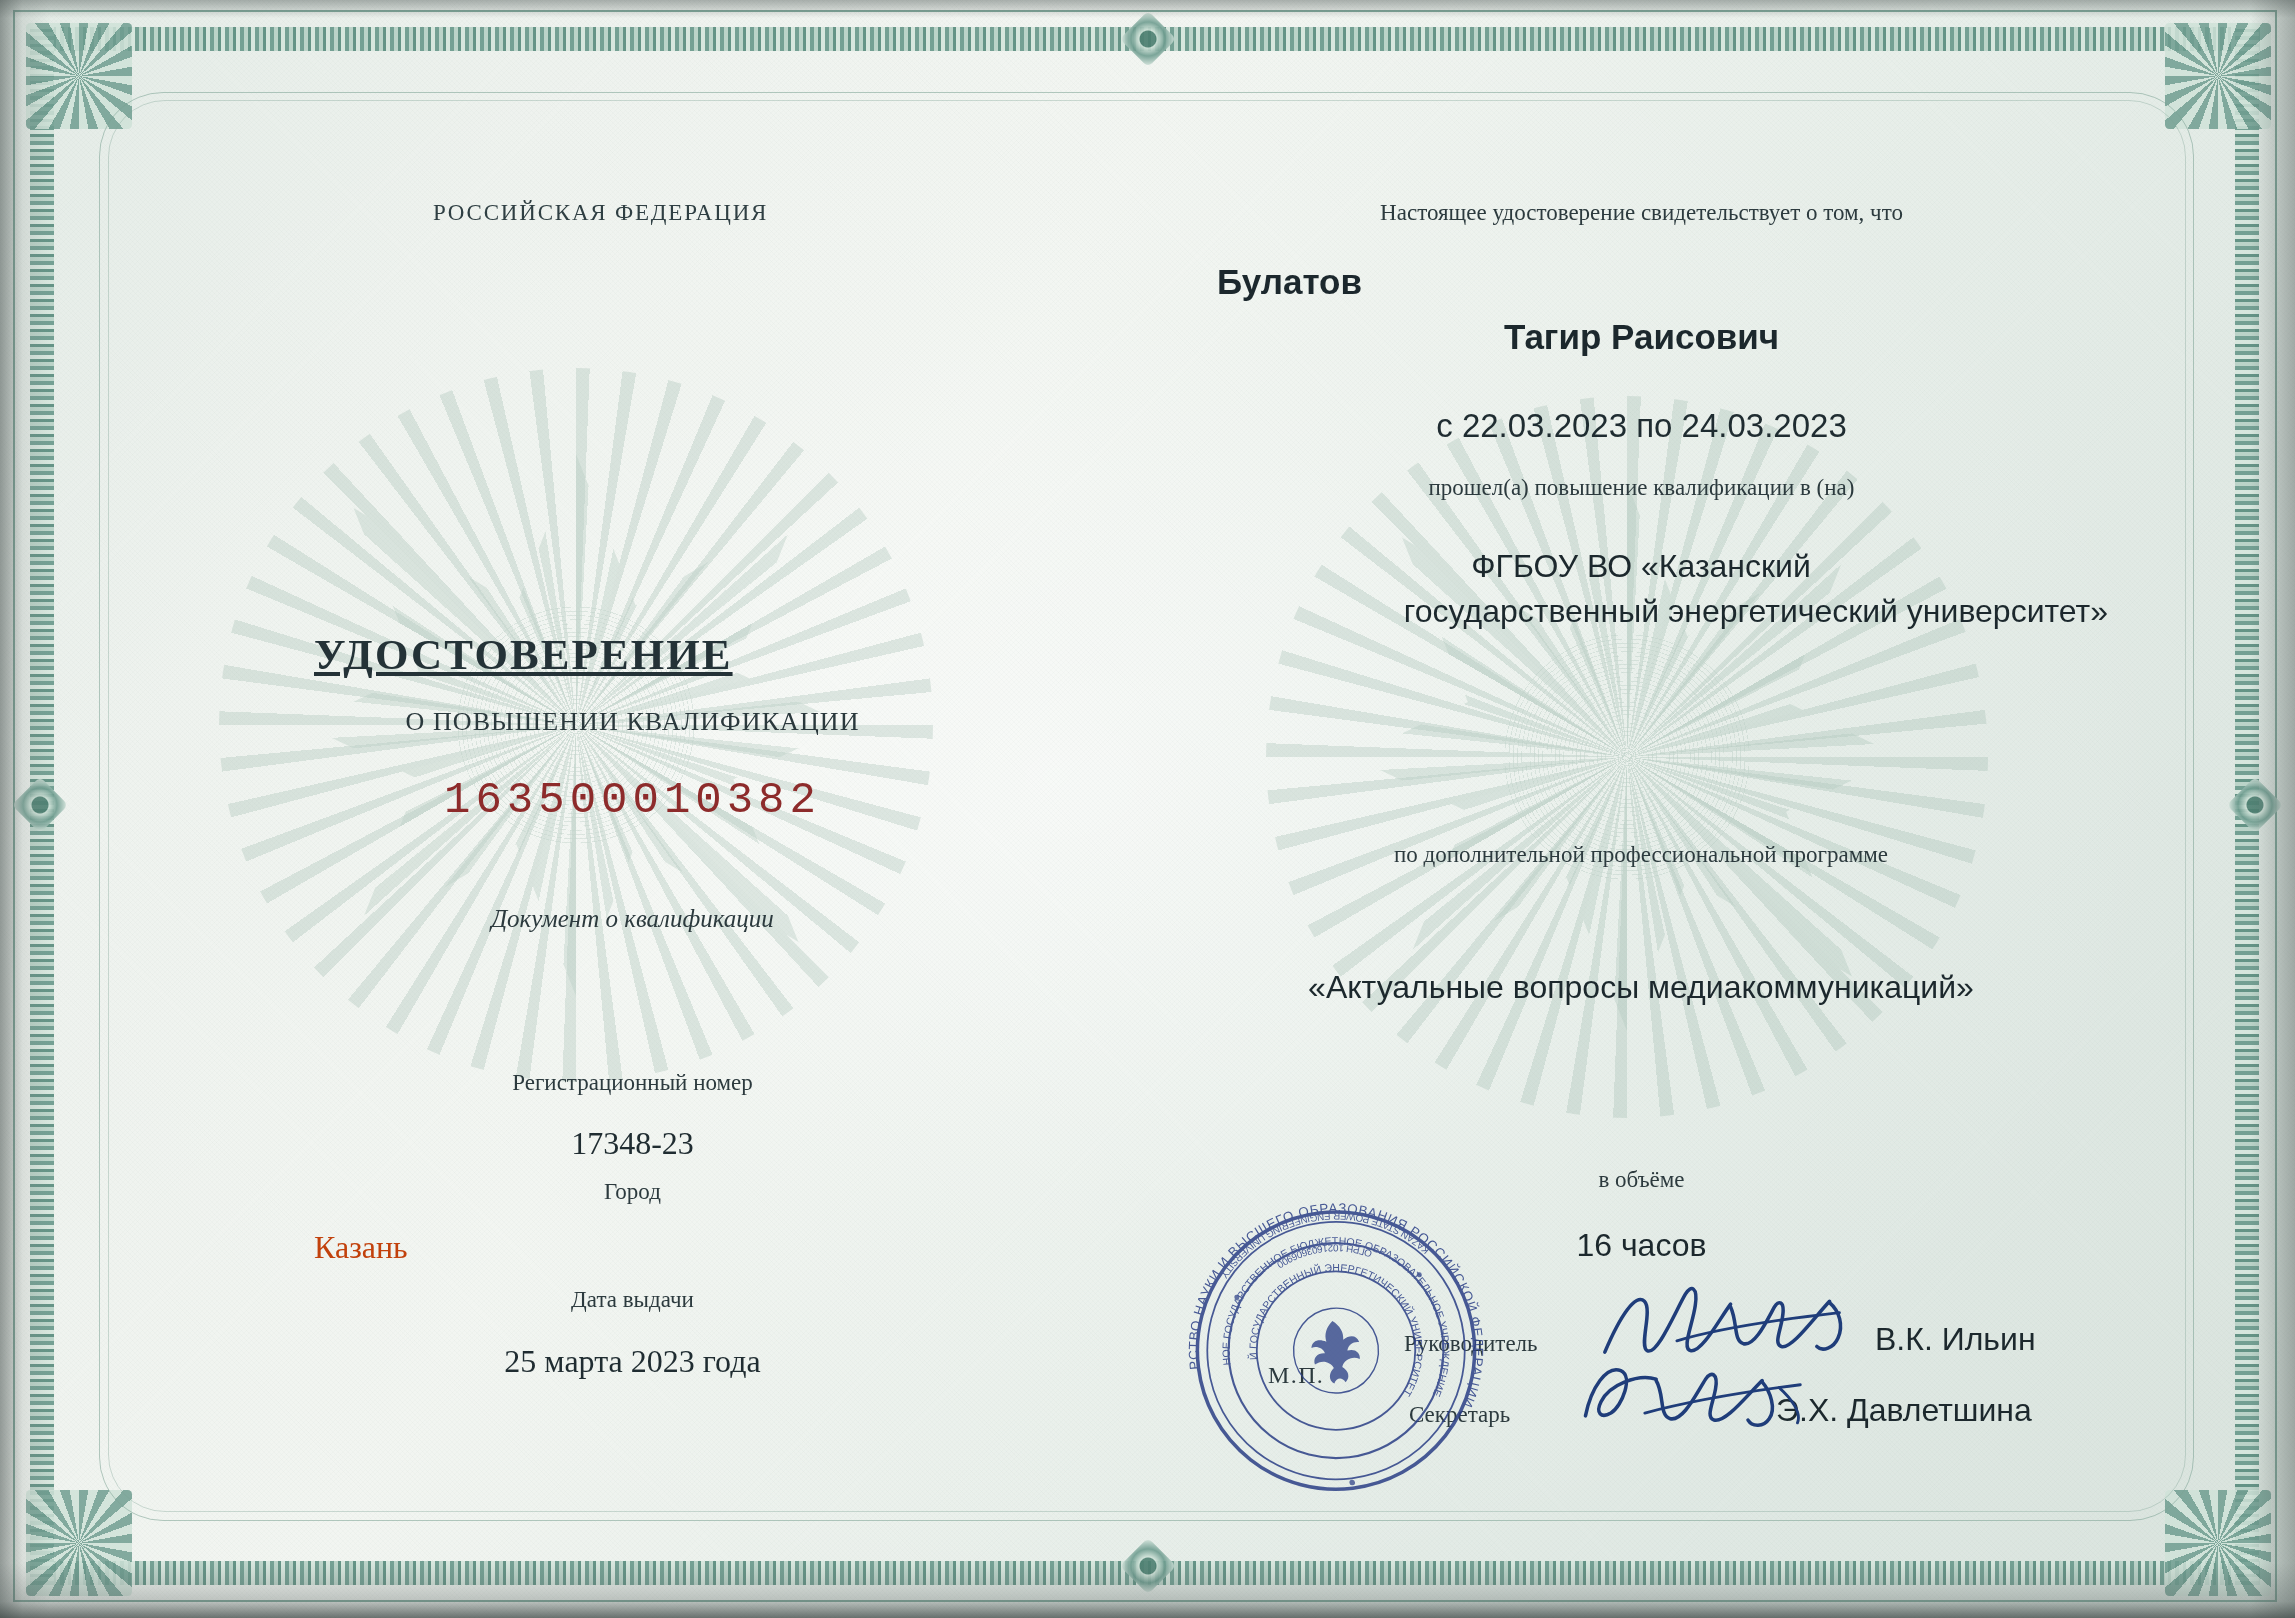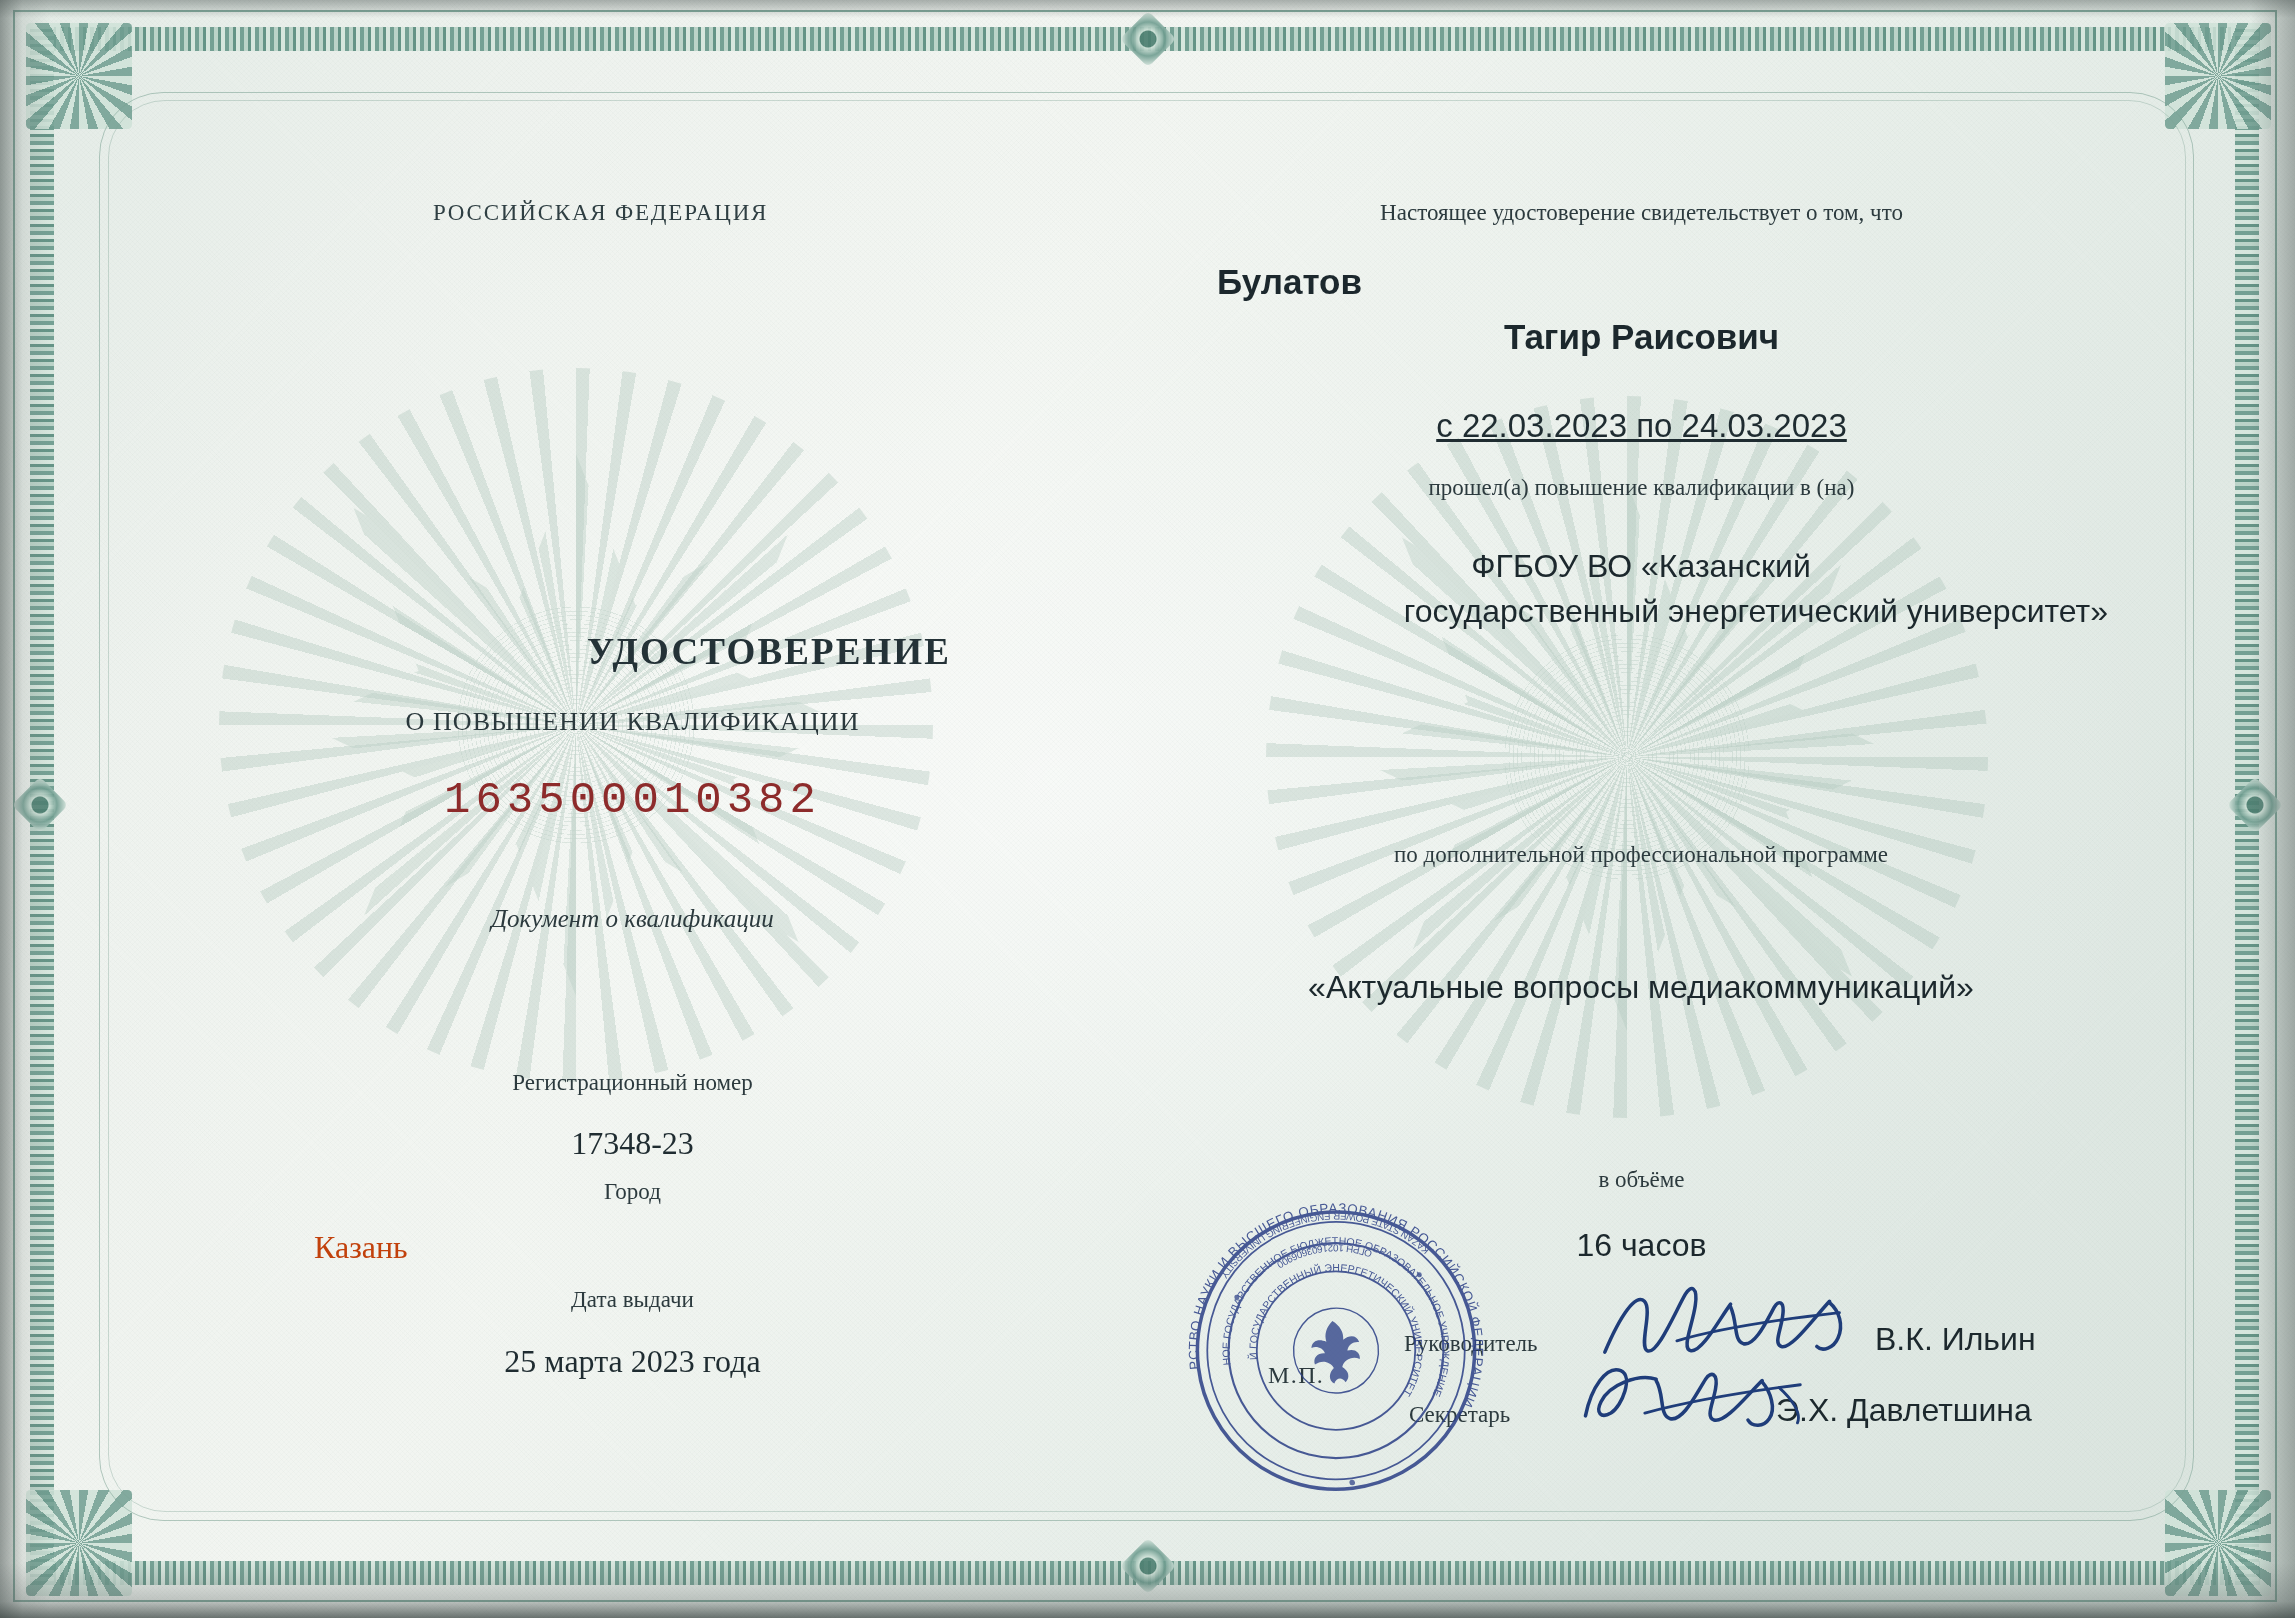--- a/index.html
+++ b/index.html
@@ -159,23 +159,24 @@
   .t { position: absolute; color: #2b3b3f; white-space: nowrap; }
 
   .country {
     left: 433px; top: 200px;
     font-size: 23px; letter-spacing: 1.8px;
     color: #2f3f43;
   }
 
   .title-main {
     left: 314px; top: 630px;
-    width: 637px; text-align: right;
-    font-size: 37px; font-weight: bold; letter-spacing: 2.1px;
+    width: 637px; text-align: left;
+    font-size: 43px; font-weight: bold; letter-spacing: 2.1px;
     color: #243237;
+    text-decoration: underline;
   }
   .title-sub {
     left: 314px; top: 707px;
     width: 637px; text-align: center;
     font-size: 26px; letter-spacing: 1.1px;
     color: #2a383c;
   }
   .blank-number {
     left: 314px; top: 775px;
     width: 637px; text-align: center;
@@ -236,21 +237,20 @@
     left: 1217px; top: 317px;
     width: 849px; text-align: center;
     font-size: 35px; font-weight: bold; color: #1c282d;
     font-family: "Liberation Sans", sans-serif;
   }
   .r-period {
     left: 1217px; top: 407px;
     width: 849px; text-align: center;
     font-size: 33px; color: #1f2c31;
     font-family: "Liberation Sans", sans-serif;
-    text-decoration: underline;
   }
   .r-passed {
     left: 1217px; top: 475px;
     width: 849px; text-align: center;
     font-size: 23px; color: #2c3a3e;
   }
   .r-org1 {
     left: 1174px; top: 548px;
     width: 934px; text-align: center;
     font-size: 32px; color: #1c282d;

